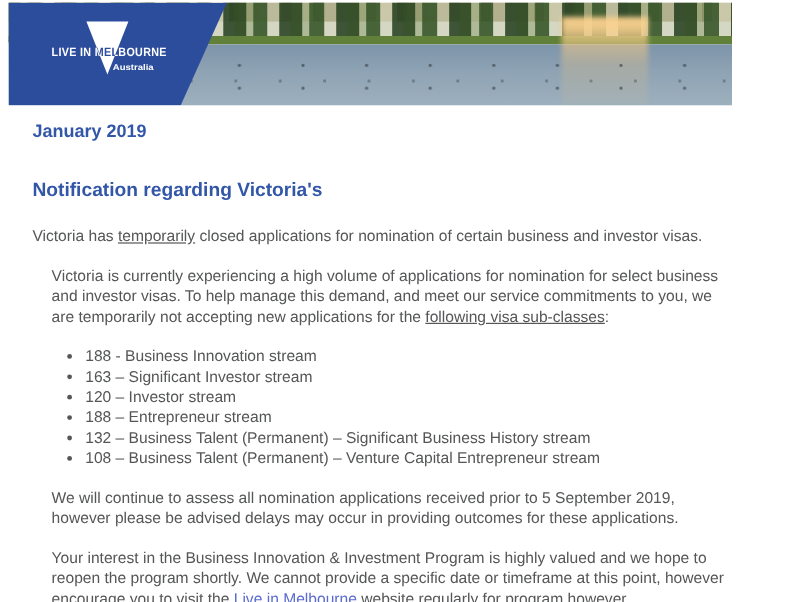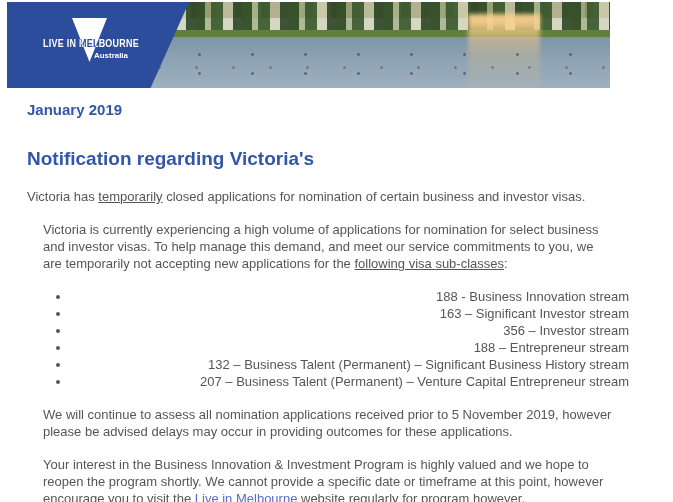--- a/index.html
+++ b/index.html
@@ -55,26 +55,26 @@
   .logo{position:absolute;left:36px;top:12px;}
   
   .content{
     position:absolute;left:27px;top:88px;width:602px;
     font-size:13px;line-height:17px;color:#555657;
   }
   .date{
     margin:13px 0 0 0;font-size:15px;line-height:18px;font-weight:bold;
   }
   .heading{
-    margin:26px 0 0 0;font-size:19px;line-height:27px;font-weight:bold;
+    margin:26px 0 0 0;font-size:16px;line-height:27px;font-weight:bold;
   }
   .intro{margin:16px 0 0 0;font-weight:normal;}
   p{margin:16px;}
   ul{margin:0;padding:0 0 0 44px;list-style:disc;}
-  li{margin:0;padding:0;text-align:right;}
+  li{margin:0;padding:0;}
   .u{text-decoration:underline;}
   a.lnk{text-decoration:none;cursor:pointer;}
 </style>
 </head>
 <body>
 
 <div class="header">
   <div class="photo">
     <div class="sky"></div>
     <div class="trees"></div>
@@ -105,23 +105,23 @@
     <div>Notification regarding Victoria's</div>
   </div>
 
   <p class="intro"><span>Victoria has </span><span class="u">temporarily</span><span> closed applications for nomination of certain business and investor visas.</span></p>
 
   <p><span>Victoria is currently experiencing a high volume of applications for nomination for select business and investor visas. To help manage this demand, and meet our service commitments to you, we are temporarily not accepting new applications for the </span><span class="u">following visa sub-classes</span><span>:</span></p>
 
   <ul>
     <li>188 - Business Innovation stream</li>
     <li>163 – Significant Investor stream</li>
-    <li>356 – Investor stream</li>
+    <li>120 – Investor stream</li>
     <li>188 – Entrepreneur stream</li>
     <li>132 – Business Talent (Permanent) – Significant Business History stream</li>
-    <li>207 – Business Talent (Permanent) –  Venture Capital Entrepreneur stream</li>
+    <li>108 – Business Talent (Permanent) –  Venture Capital Entrepreneur stream</li>
   </ul>
 
-  <p>We will continue to assess all nomination applications received prior to 5 November 2019, however please be advised delays may occur in providing outcomes for these applications.</p>
+  <p>We will continue to assess all nomination applications received prior to 5 September 2019, however please be advised delays may occur in providing outcomes for these applications.</p>
 
   <p><span>Your interest in the Business Innovation &amp; Investment Program is highly valued and we hope to reopen the program shortly. We cannot provide a specific date or timeframe at this point, however encourage you to visit the </span><a class="lnk" href="#" style="color: rgb(90, 107, 208);">Live in Melbourne</a><span> website regularly for program however.</span></p>
 
 </div>
 
 </body></html>

